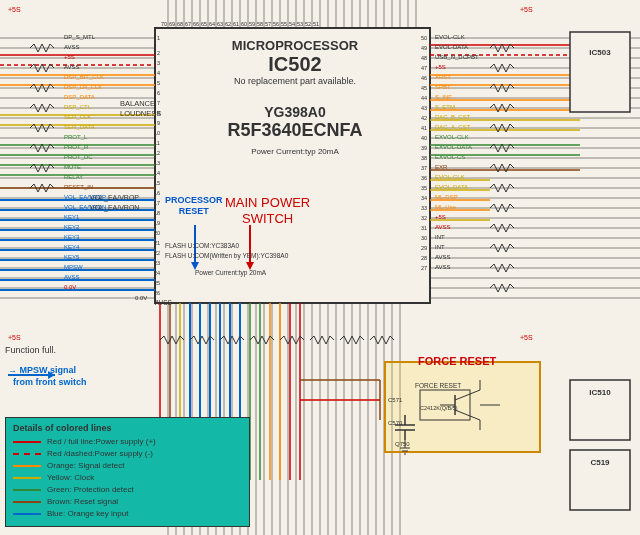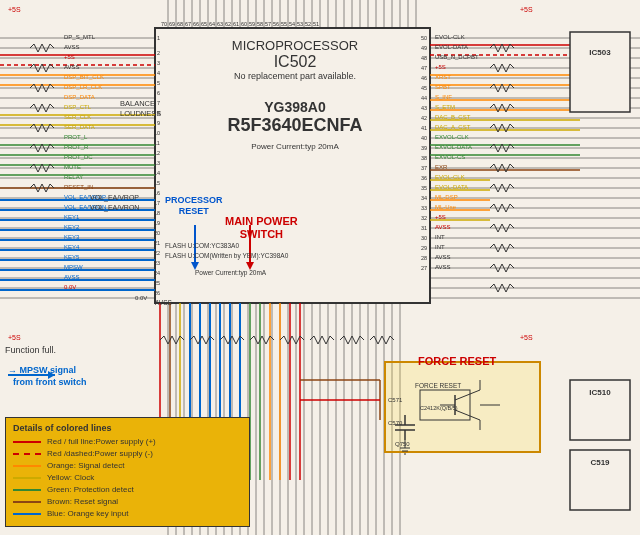--- a/index.html
+++ b/index.html
@@ -43,27 +43,27 @@
     .ic-title {
       position: absolute;
       top: 38px;
       left: 165px;
       z-index: 11;
       text-align: center;
       width: 260px;
     }
     .ic-title .microprocessor-text {
       font-size: 13px;
-      font-weight: normal;
+      font-weight: bold;
       color: #333;
       display: block;
     }
     .ic-title .ic-number {
-      font-size: 16px;
-      font-weight: normal;
+      font-size: 20px;
+      font-weight: bold;
       color: #333;
       display: block;
     }
     .ic-title .no-replace {
       font-size: 9px;
       color: #333;
       display: block;
     }
     .ic-title .ic-code1 {
       font-size: 14px;
@@ -102,36 +102,35 @@
     }
 
     .main-power-label {
       position: absolute;
       top: 195px;
       left: 225px;
       z-index: 11;
       text-align: center;
     }
     .main-power-label .mp-text {
-      font-size: 11px;
-      font-weight: bold;
+      font-size: 13px;
+      font-weight: normal;
       color: #cc0000;
       display: block;
       line-height: 1.2;
-      margin-top: 20px;
     }
 
     
     .legend-box {
       position: absolute;
       bottom: 8px;
       left: 5px;
       width: 245px;
       border: 1.5px solid #333;
-      background: #eab308;
+      background: #14b8a6;
       padding: 5px 7px;
       z-index: 20;
     }
     .legend-title {
       font-size: 9px;
       font-weight: bold;
       color: #333;
       margin-bottom: 4px;
     }
     .legend-item {

